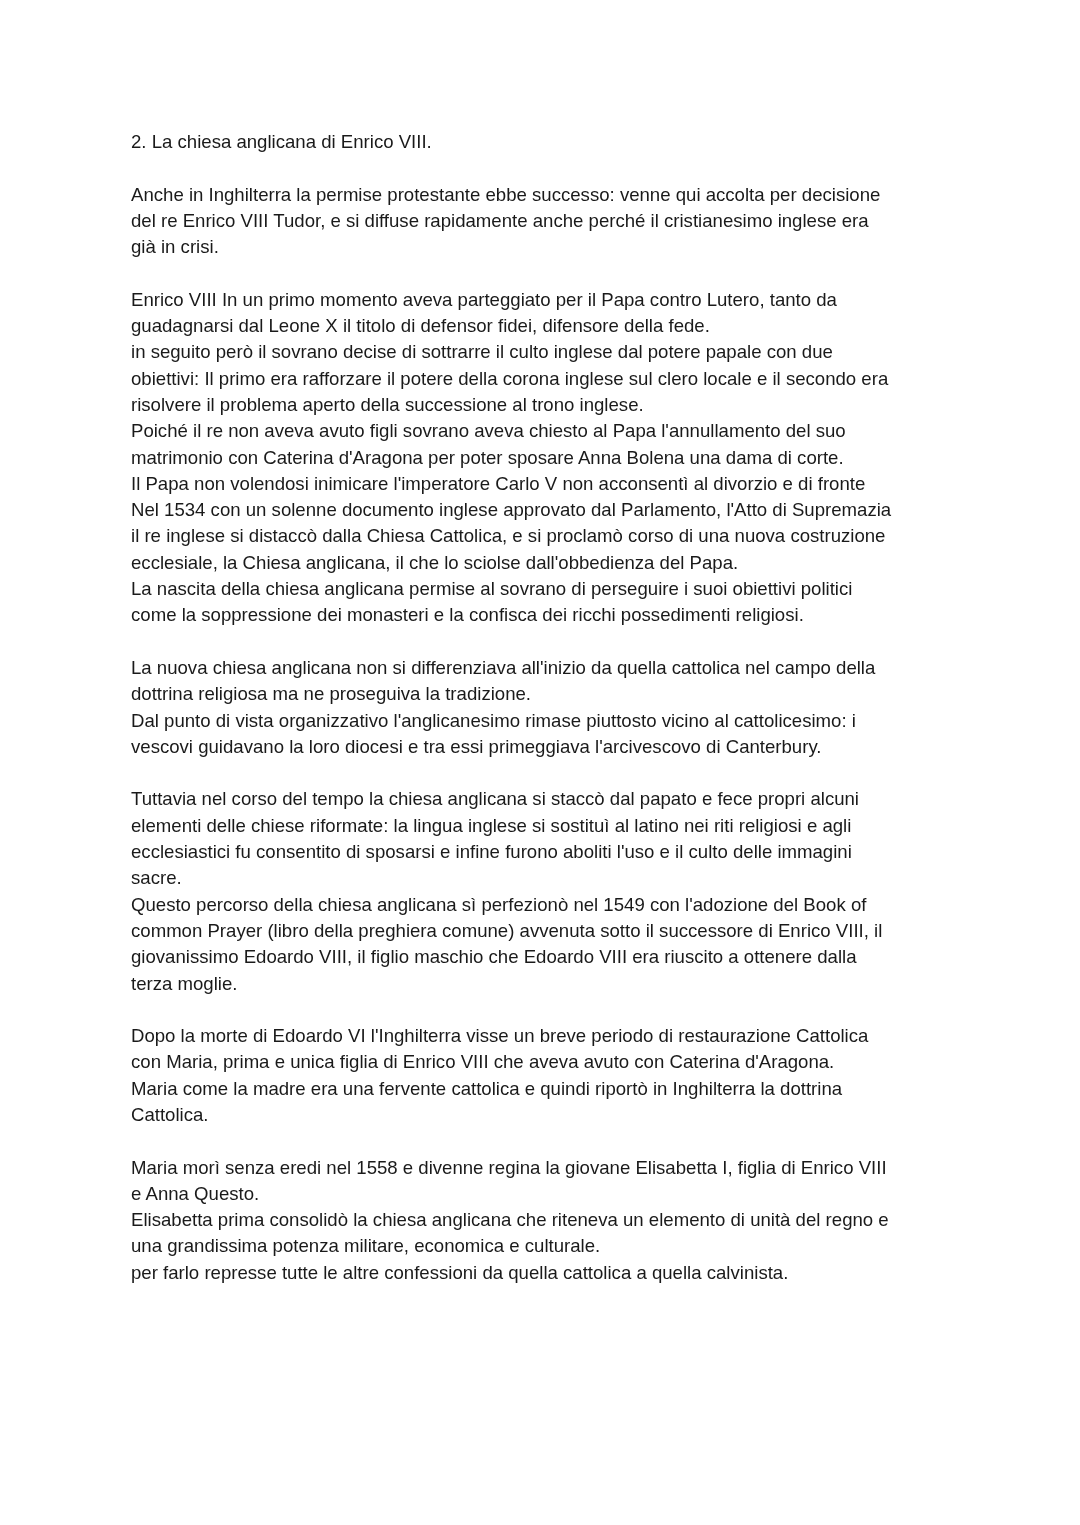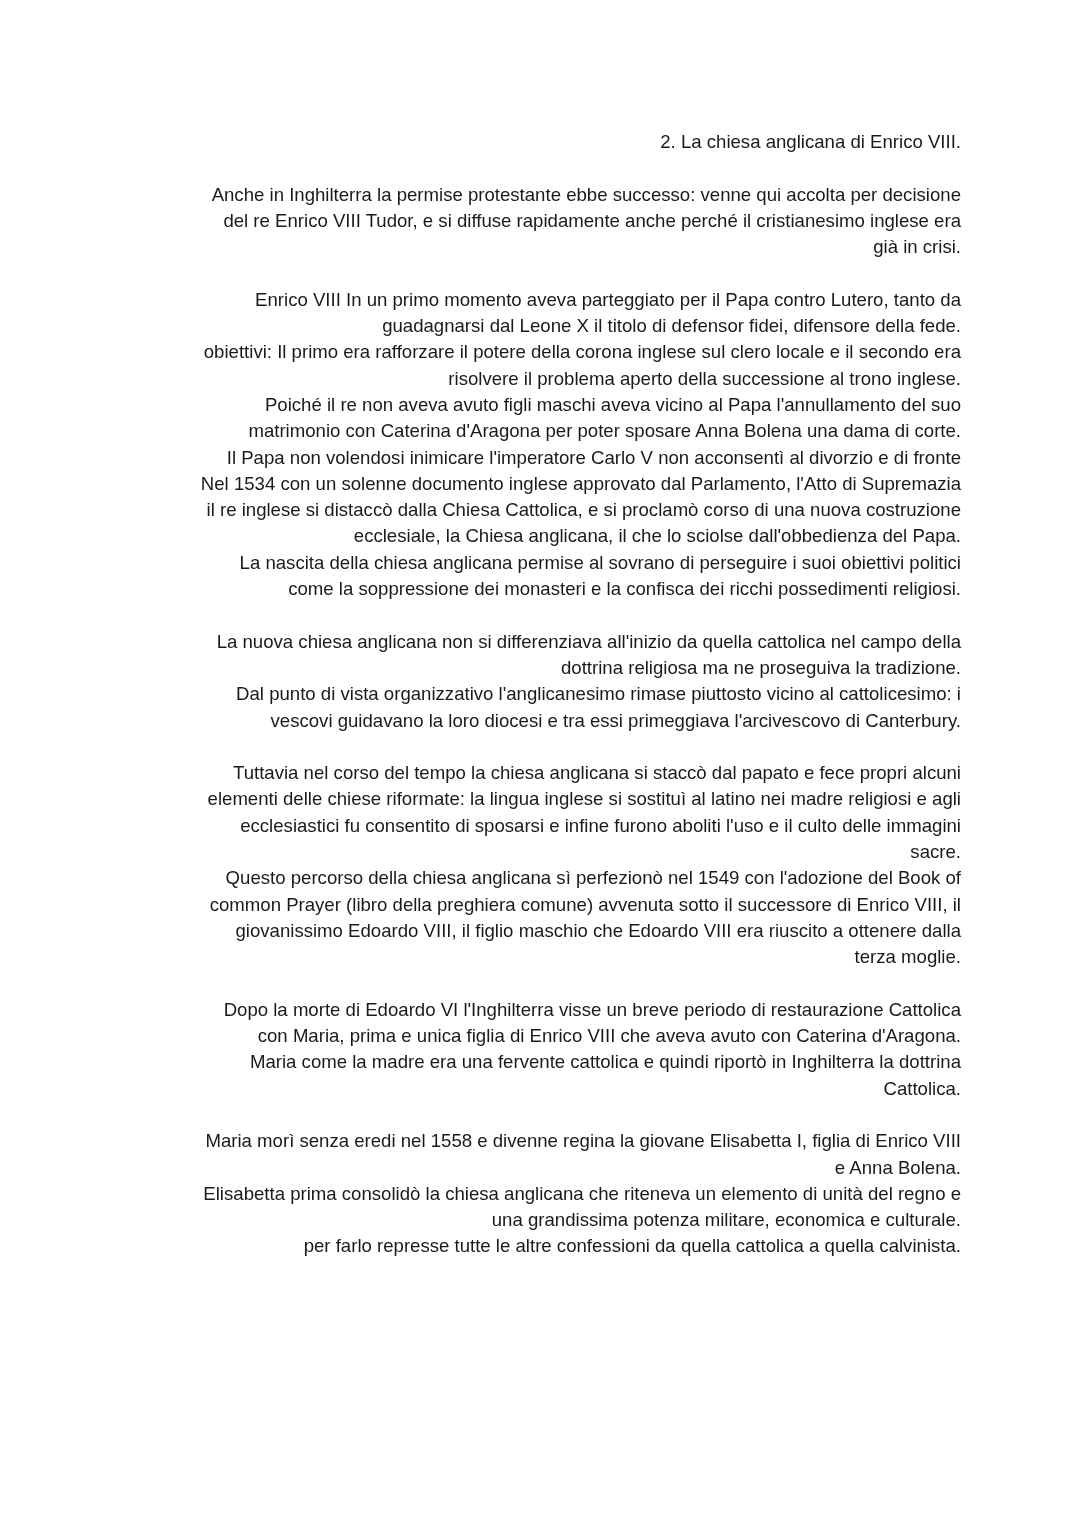--- a/index.html
+++ b/index.html
@@ -6,79 +6,79 @@
   body { width: 1080px; height: 1525px; overflow: hidden; position: relative; }
   .page {
     position: absolute;
     left: 131px;
     top: 129px;
     width: 830px;
     font-family: "Liberation Sans", sans-serif;
     font-size: 18.6px;
     line-height: 26.3px;
     color: #1a1a1a;
-    text-align: right;
   }
   .line { white-space: nowrap; height: 26.3px; }
   .blank { height: 26.3px; }
 </style>
 </head>
 <body>
 
 <div class="page">
   <div class="line">2. La chiesa anglicana di Enrico VIII.</div>
   <div class="blank"></div>
   <div id="paras">
       <div>
         <div class="line">Anche in Inghilterra la permise protestante ebbe successo: venne qui accolta per decisione</div>
         <div class="line">del re Enrico VIII Tudor, e si diffuse rapidamente anche perché il cristianesimo inglese era</div>
         <div class="line">già in crisi.</div>
       </div>
       <div class="blank"></div>
       <div>
         <div class="line">Enrico VIII In un primo momento aveva parteggiato per il Papa contro Lutero, tanto da</div>
         <div class="line">guadagnarsi dal Leone X il titolo di defensor fidei, difensore della fede.</div>
+        <div class="line">in seguito però il sovrano decise di sottrarre il culto inglese dal potere papale con due</div>
         <div class="line">obiettivi: Il primo era rafforzare il potere della corona inglese sul clero locale e il secondo era</div>
         <div class="line">risolvere il problema aperto della successione al trono inglese.</div>
-        <div class="line">Poiché il re non aveva avuto figli maschi aveva vicino al Papa l'annullamento del suo</div>
+        <div class="line">Poiché il re non aveva avuto figli sovrano aveva chiesto al Papa l'annullamento del suo</div>
         <div class="line">matrimonio con Caterina d'Aragona per poter sposare Anna Bolena una dama di corte.</div>
         <div class="line">Il Papa non volendosi inimicare l'imperatore Carlo V non acconsentì al divorzio e di fronte</div>
         <div class="line">Nel 1534 con un solenne documento inglese approvato dal Parlamento, l'Atto di Supremazia</div>
         <div class="line">il re inglese si distaccò dalla Chiesa Cattolica, e si proclamò corso di una nuova costruzione</div>
         <div class="line">ecclesiale, la Chiesa anglicana, il che lo sciolse dall'obbedienza del Papa.</div>
         <div class="line">La nascita della chiesa anglicana permise al sovrano di perseguire i suoi obiettivi politici</div>
         <div class="line">come la soppressione dei monasteri e la confisca dei ricchi possedimenti religiosi.</div>
       </div>
       <div class="blank"></div>
       <div>
         <div class="line">La nuova chiesa anglicana non si differenziava all'inizio da quella cattolica nel campo della</div>
         <div class="line">dottrina religiosa ma ne proseguiva la tradizione.</div>
         <div class="line">Dal punto di vista organizzativo l'anglicanesimo rimase piuttosto vicino al cattolicesimo: i</div>
         <div class="line">vescovi guidavano la loro diocesi e tra essi primeggiava l'arcivescovo di Canterbury.</div>
       </div>
       <div class="blank"></div>
       <div>
         <div class="line">Tuttavia nel corso del tempo la chiesa anglicana si staccò dal papato e fece propri alcuni</div>
-        <div class="line">elementi delle chiese riformate: la lingua inglese si sostituì al latino nei madre religiosi e agli</div>
+        <div class="line">elementi delle chiese riformate: la lingua inglese si sostituì al latino nei riti religiosi e agli</div>
         <div class="line">ecclesiastici fu consentito di sposarsi e infine furono aboliti l'uso e il culto delle immagini</div>
         <div class="line">sacre.</div>
         <div class="line">Questo percorso della chiesa anglicana sì perfezionò nel 1549 con l'adozione del Book of</div>
         <div class="line">common Prayer (libro della preghiera comune) avvenuta sotto il successore di Enrico VIII, il</div>
         <div class="line">giovanissimo Edoardo VIII, il figlio maschio che Edoardo VIII era riuscito a ottenere dalla</div>
         <div class="line">terza moglie.</div>
       </div>
       <div class="blank"></div>
       <div>
         <div class="line">Dopo la morte di Edoardo VI l'Inghilterra visse un breve periodo di restaurazione Cattolica</div>
         <div class="line">con Maria, prima e unica figlia di Enrico VIII che aveva avuto con Caterina d'Aragona.</div>
         <div class="line">Maria come la madre era una fervente cattolica e quindi riportò in Inghilterra la dottrina</div>
         <div class="line">Cattolica.</div>
       </div>
       <div class="blank"></div>
       <div>
         <div class="line">Maria morì senza eredi nel 1558 e divenne regina la giovane Elisabetta I, figlia di Enrico VIII</div>
-        <div class="line">e Anna Bolena.</div>
+        <div class="line">e Anna Questo.</div>
         <div class="line">Elisabetta prima consolidò la chiesa anglicana che riteneva un elemento di unità del regno e</div>
         <div class="line">una grandissima potenza militare, economica e culturale.</div>
         <div class="line">per farlo represse tutte le altre confessioni da quella cattolica a quella calvinista.</div>
       </div>
     </div>
 </div>
 
 </body></html>

